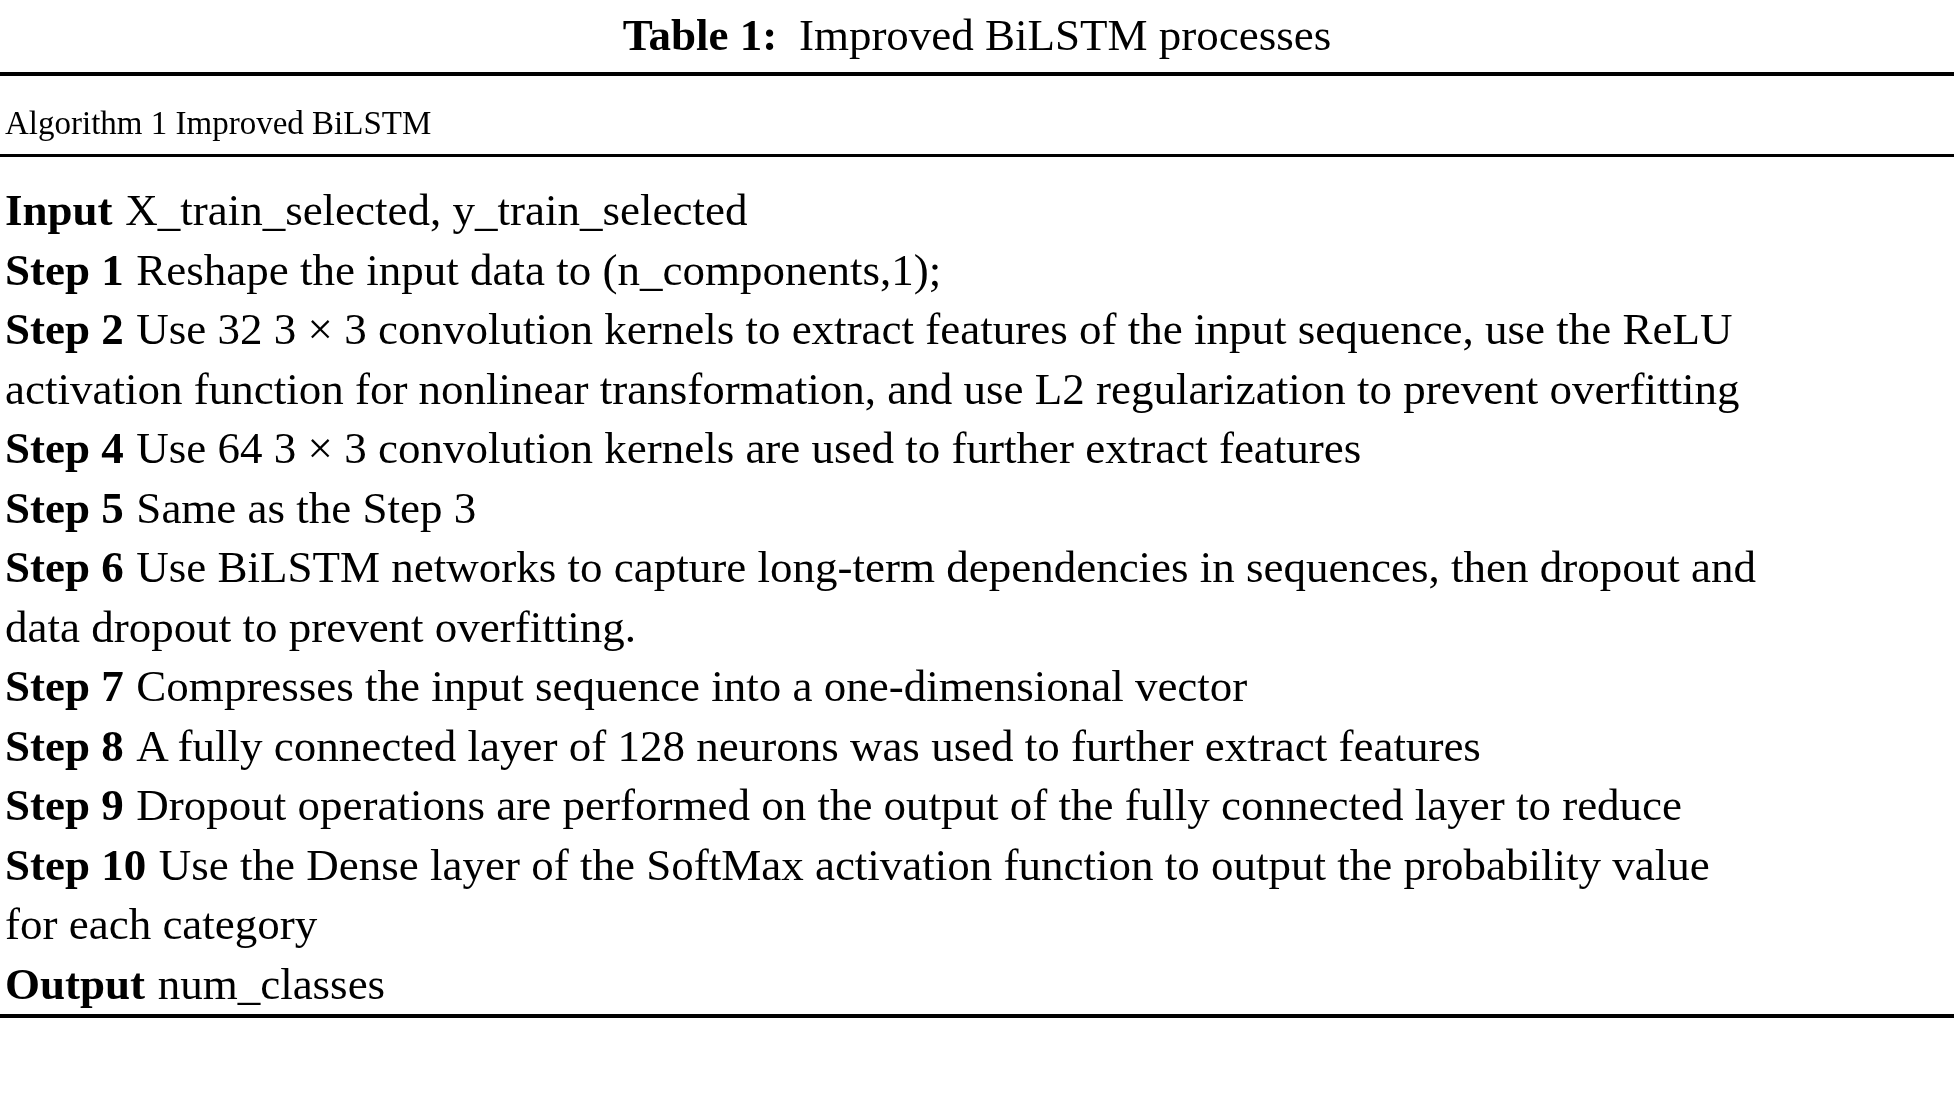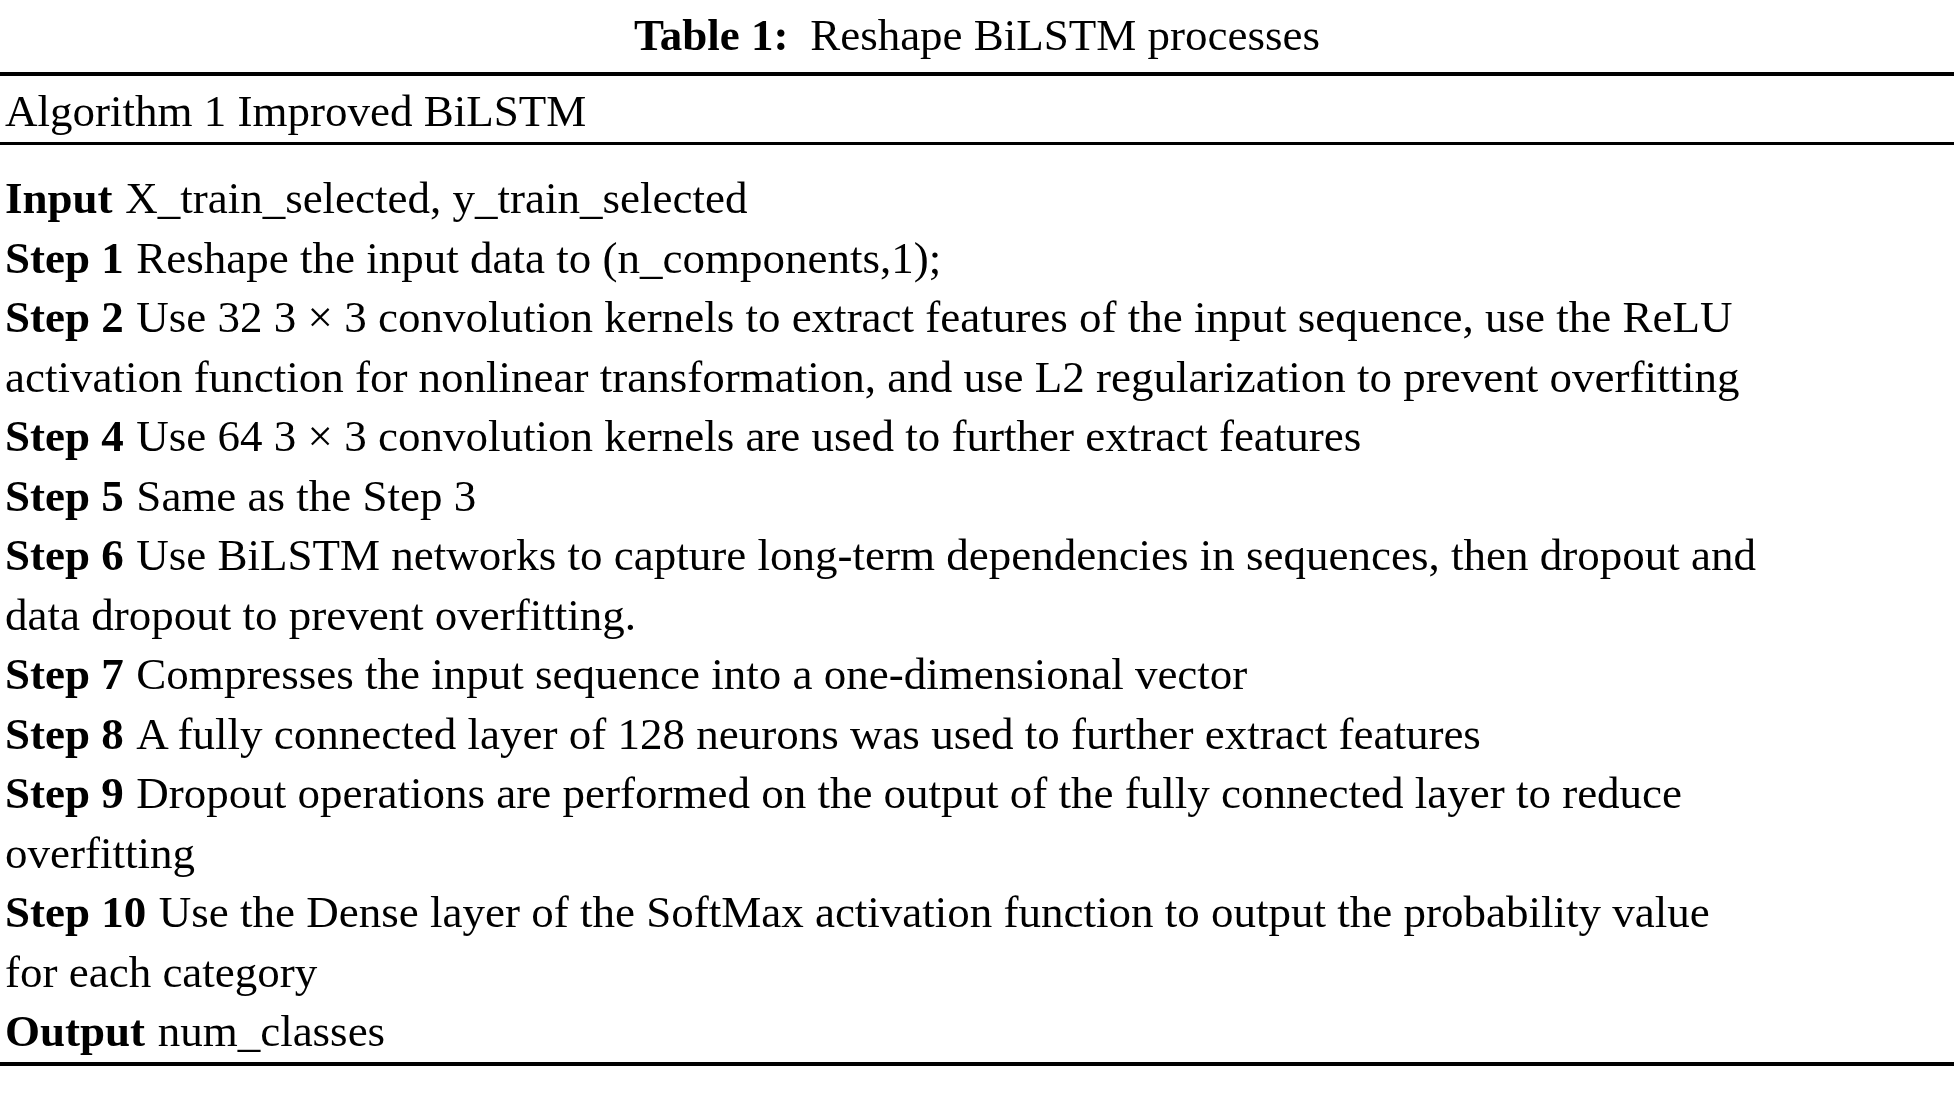--- a/index.html
+++ b/index.html
@@ -30,23 +30,24 @@
   .rule {
     width: 100%;
     background: #000000;
     border: none;
   }
   .rule-thick { height: 4px; }
   .rule-mid   { height: 3px; }
   .algo-header {
     height: 66px;
     padding: 8px 0 0 5px;
-    font-size: 45px;
+    font-size: 33px;
     line-height: 54px;
     white-space: nowrap;
+    margin-top: 12px;
   }
   .algo-body {
     padding: 24px 0 0 5px;
   }
   .algo-line {
     height: 59.5px;
     line-height: 59.5px;
     font-size: 45px;
     white-space: nowrap;
   }
@@ -58,21 +59,21 @@
     margin-right: 0;
     display: none;
   }
 </style>
 </head>
 <body>
 
 <div class="page">
 
   <div class="caption">
-    <span class="cap-label">Table 1:</span><span>Reshape BiLSTM processes</span>
+    <span class="cap-label">Table 1:</span><span>Improved BiLSTM processes</span>
   </div>
 
   <div class="rule rule-thick"></div>
 
   <div class="algo-header">Algorithm 1 Improved BiLSTM</div>
 
   <div class="rule rule-mid"></div>
 
   <div class="algo-body">
     <div class="algo-line">
@@ -102,23 +103,20 @@
     <div class="algo-line">
       <span class="step-label">Step 7</span><span class="line-text">Compresses the input sequence into a one-dimensional vector</span>
     </div>
     <div class="algo-line">
       <span class="step-label">Step 8</span><span class="line-text">A fully connected layer of 128 neurons was used to further extract features</span>
     </div>
     <div class="algo-line">
       <span class="step-label">Step 9</span><span class="line-text">Dropout operations are performed on the output of the fully connected layer to reduce</span>
     </div>
     <div class="algo-line">
-      <span class="line-text">overfitting</span>
-    </div>
-    <div class="algo-line">
       <span class="step-label">Step 10</span><span class="line-text">Use the Dense layer of the SoftMax activation function to output the probability value</span>
     </div>
     <div class="algo-line">
       <span class="line-text">for each category</span>
     </div>
     <div class="algo-line">
       <span class="step-label">Output</span><span class="line-text">num_classes</span>
     </div>
   </div>
 

